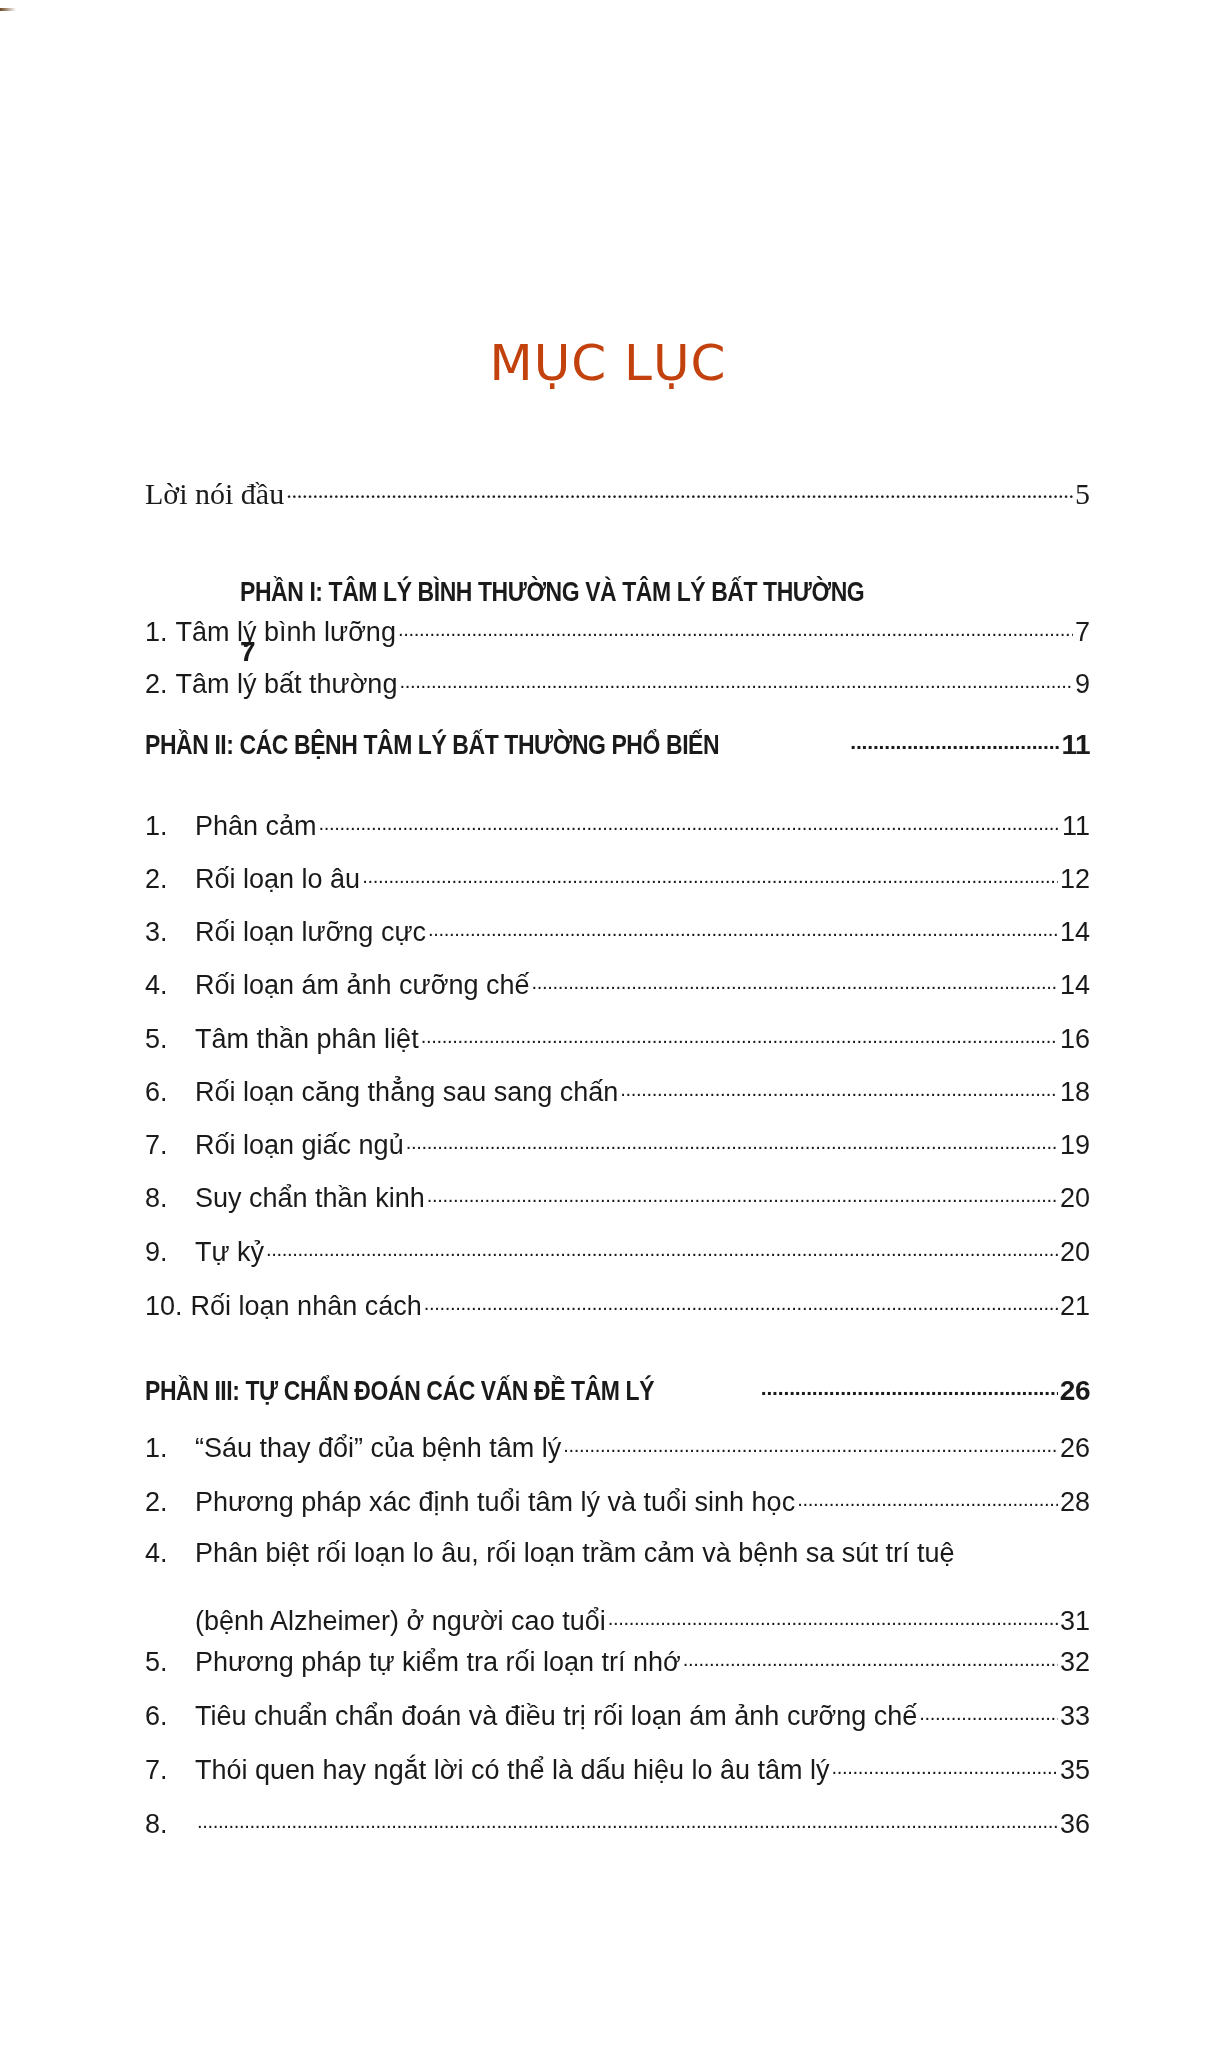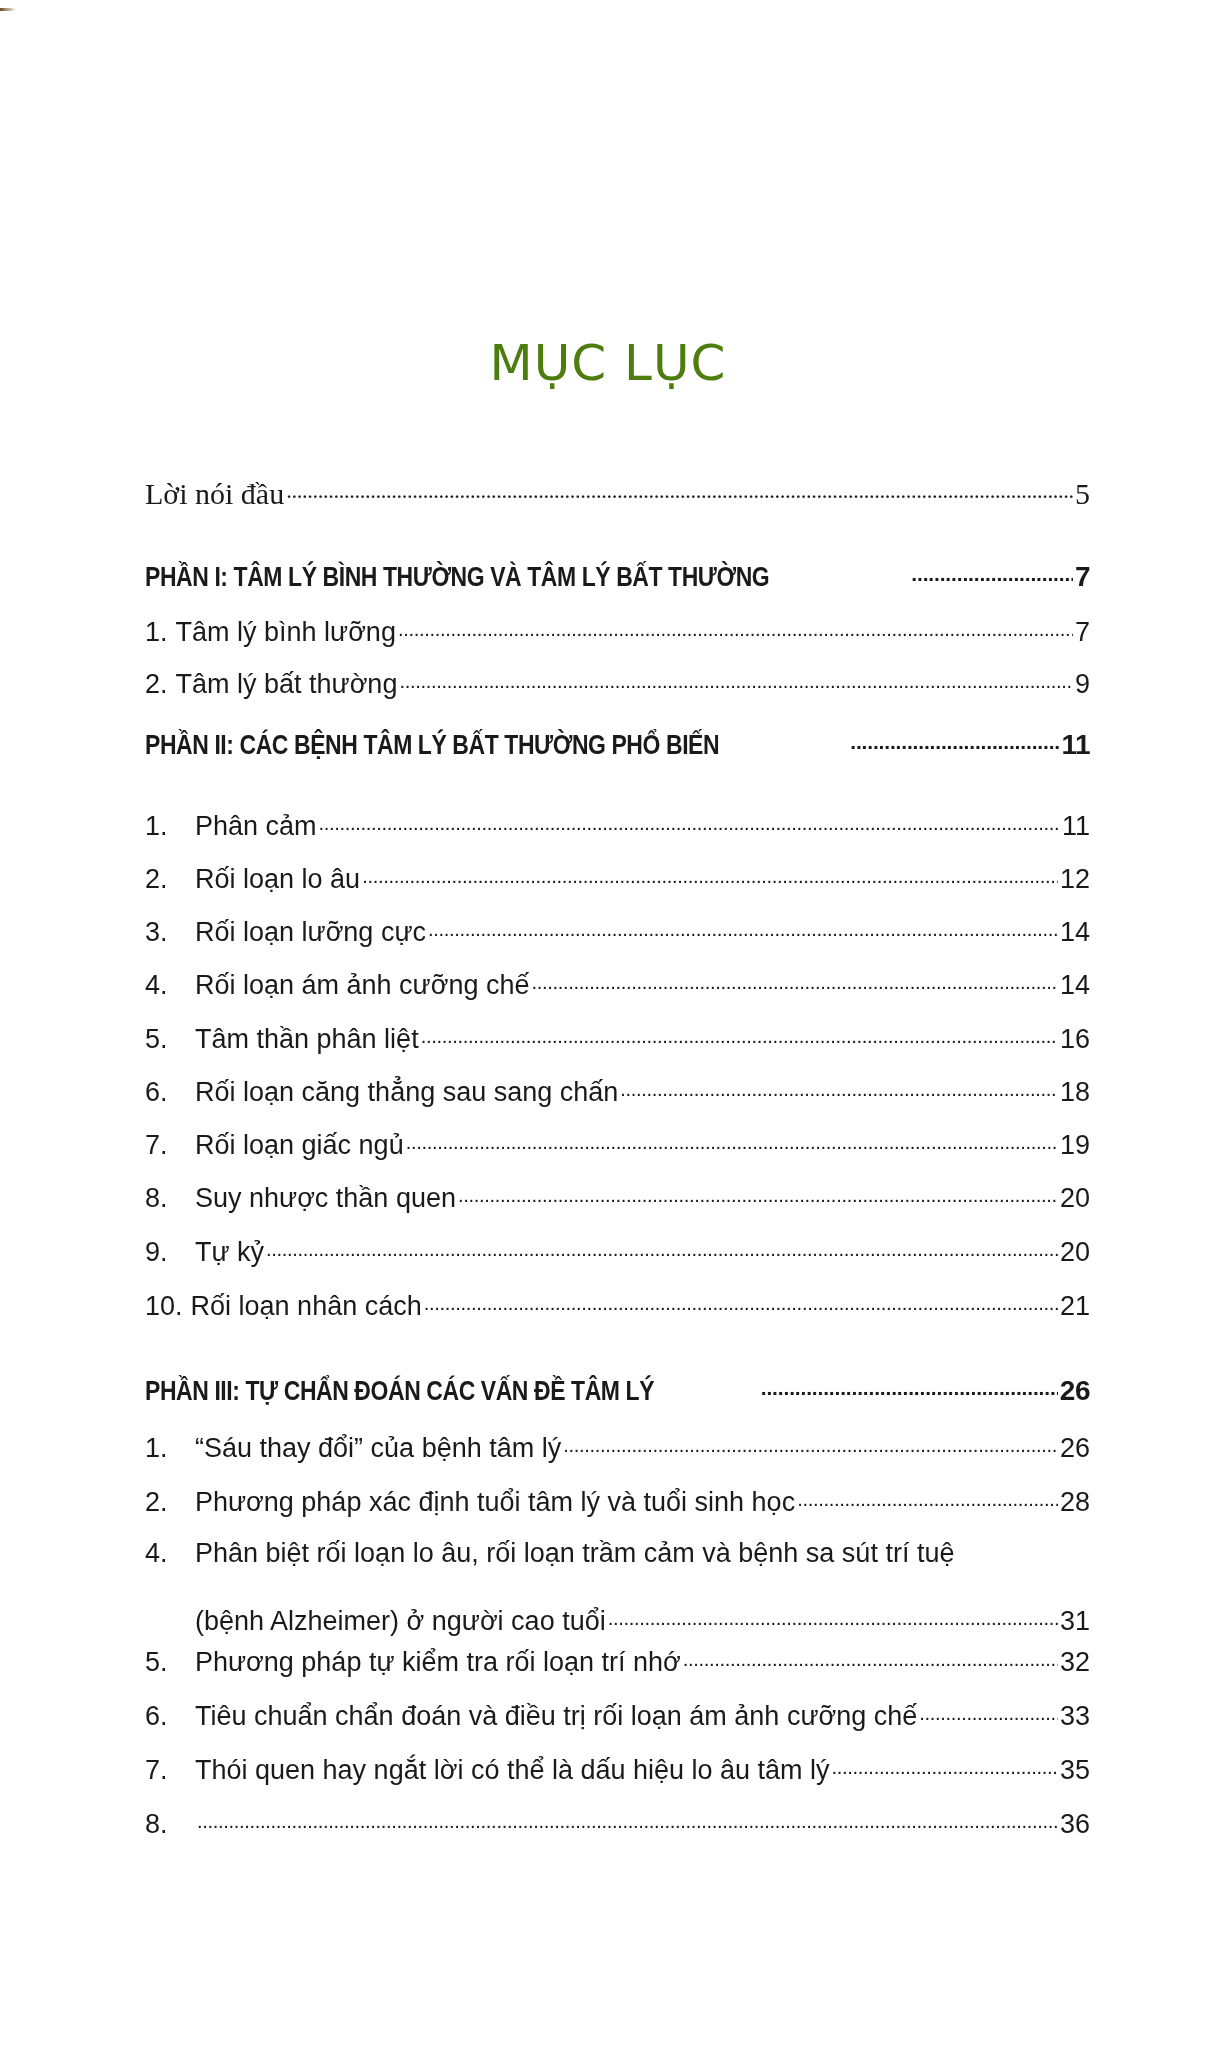--- a/index.html
+++ b/index.html
@@ -15,21 +15,21 @@
     position: absolute; left: 0; top: 8px;
     width: 16px; height: 3px;
     background: linear-gradient(90deg, #6b4a22, rgba(107,74,34,0));
   }
   .page-title {
     position: absolute; left: 8px; right: 0; top: 300px;
     text-align: center;
     font-family: "DejaVu Sans", sans-serif;
     font-size: 50px; font-weight: normal;
     letter-spacing: 1px;
-    color: #4d7c0f;
+    color: #c2410c;
   }
   .toc {
     position: absolute; left: 145px; width: 945px; top: 0;
   }
   .toc-row {
     position: absolute; left: 0; width: 945px;
     display: flex; align-items: baseline;
     white-space: nowrap;
   }
   .toc-row .num {
@@ -80,21 +80,21 @@
 <h1 class="page-title">MỤC LỤC</h1>
 
 <div class="toc">
 
   <div class="toc-row row-intro" style="top:474px;">
     <span class="label">Lời nói đầu</span>
     <span class="dots"></span>
     <span class="page">5</span>
   </div>
 
-  <div class="toc-row row-part" style="top:558px;">
+  <div class="toc-row row-part" style="top:576px;flex-direction:column;">
     <span class="label">PHẦN I: TÂM LÝ BÌNH THƯỜNG VÀ TÂM LÝ BẤT THƯỜNG</span>
     <span class="dots" style="margin-left:95px"></span>
     <span class="page">7</span>
   </div>
   <div class="toc-row row-item tight" style="top:614px;">
     <span class="num">1.</span>
     <span class="label">Tâm lý bình lưỡng</span>
     <span class="dots"></span>
     <span class="page">7</span>
   </div>
@@ -147,21 +147,21 @@
     <span class="page">18</span>
   </div>
   <div class="toc-row row-item" style="top:1127px;">
     <span class="num">7.</span>
     <span class="label">Rối loạn giấc ngủ</span>
     <span class="dots"></span>
     <span class="page">19</span>
   </div>
   <div class="toc-row row-item" style="top:1180px;">
     <span class="num">8.</span>
-    <span class="label">Suy nhược thần quen</span>
+    <span class="label">Suy chẩn thần kinh</span>
     <span class="dots"></span>
     <span class="page">20</span>
   </div>
   <div class="toc-row row-item" style="top:1234px;">
     <span class="num">9.</span>
     <span class="label">Tự kỷ</span>
     <span class="dots"></span>
     <span class="page">20</span>
   </div>
   <div class="toc-row row-item tight" style="top:1288px;">

